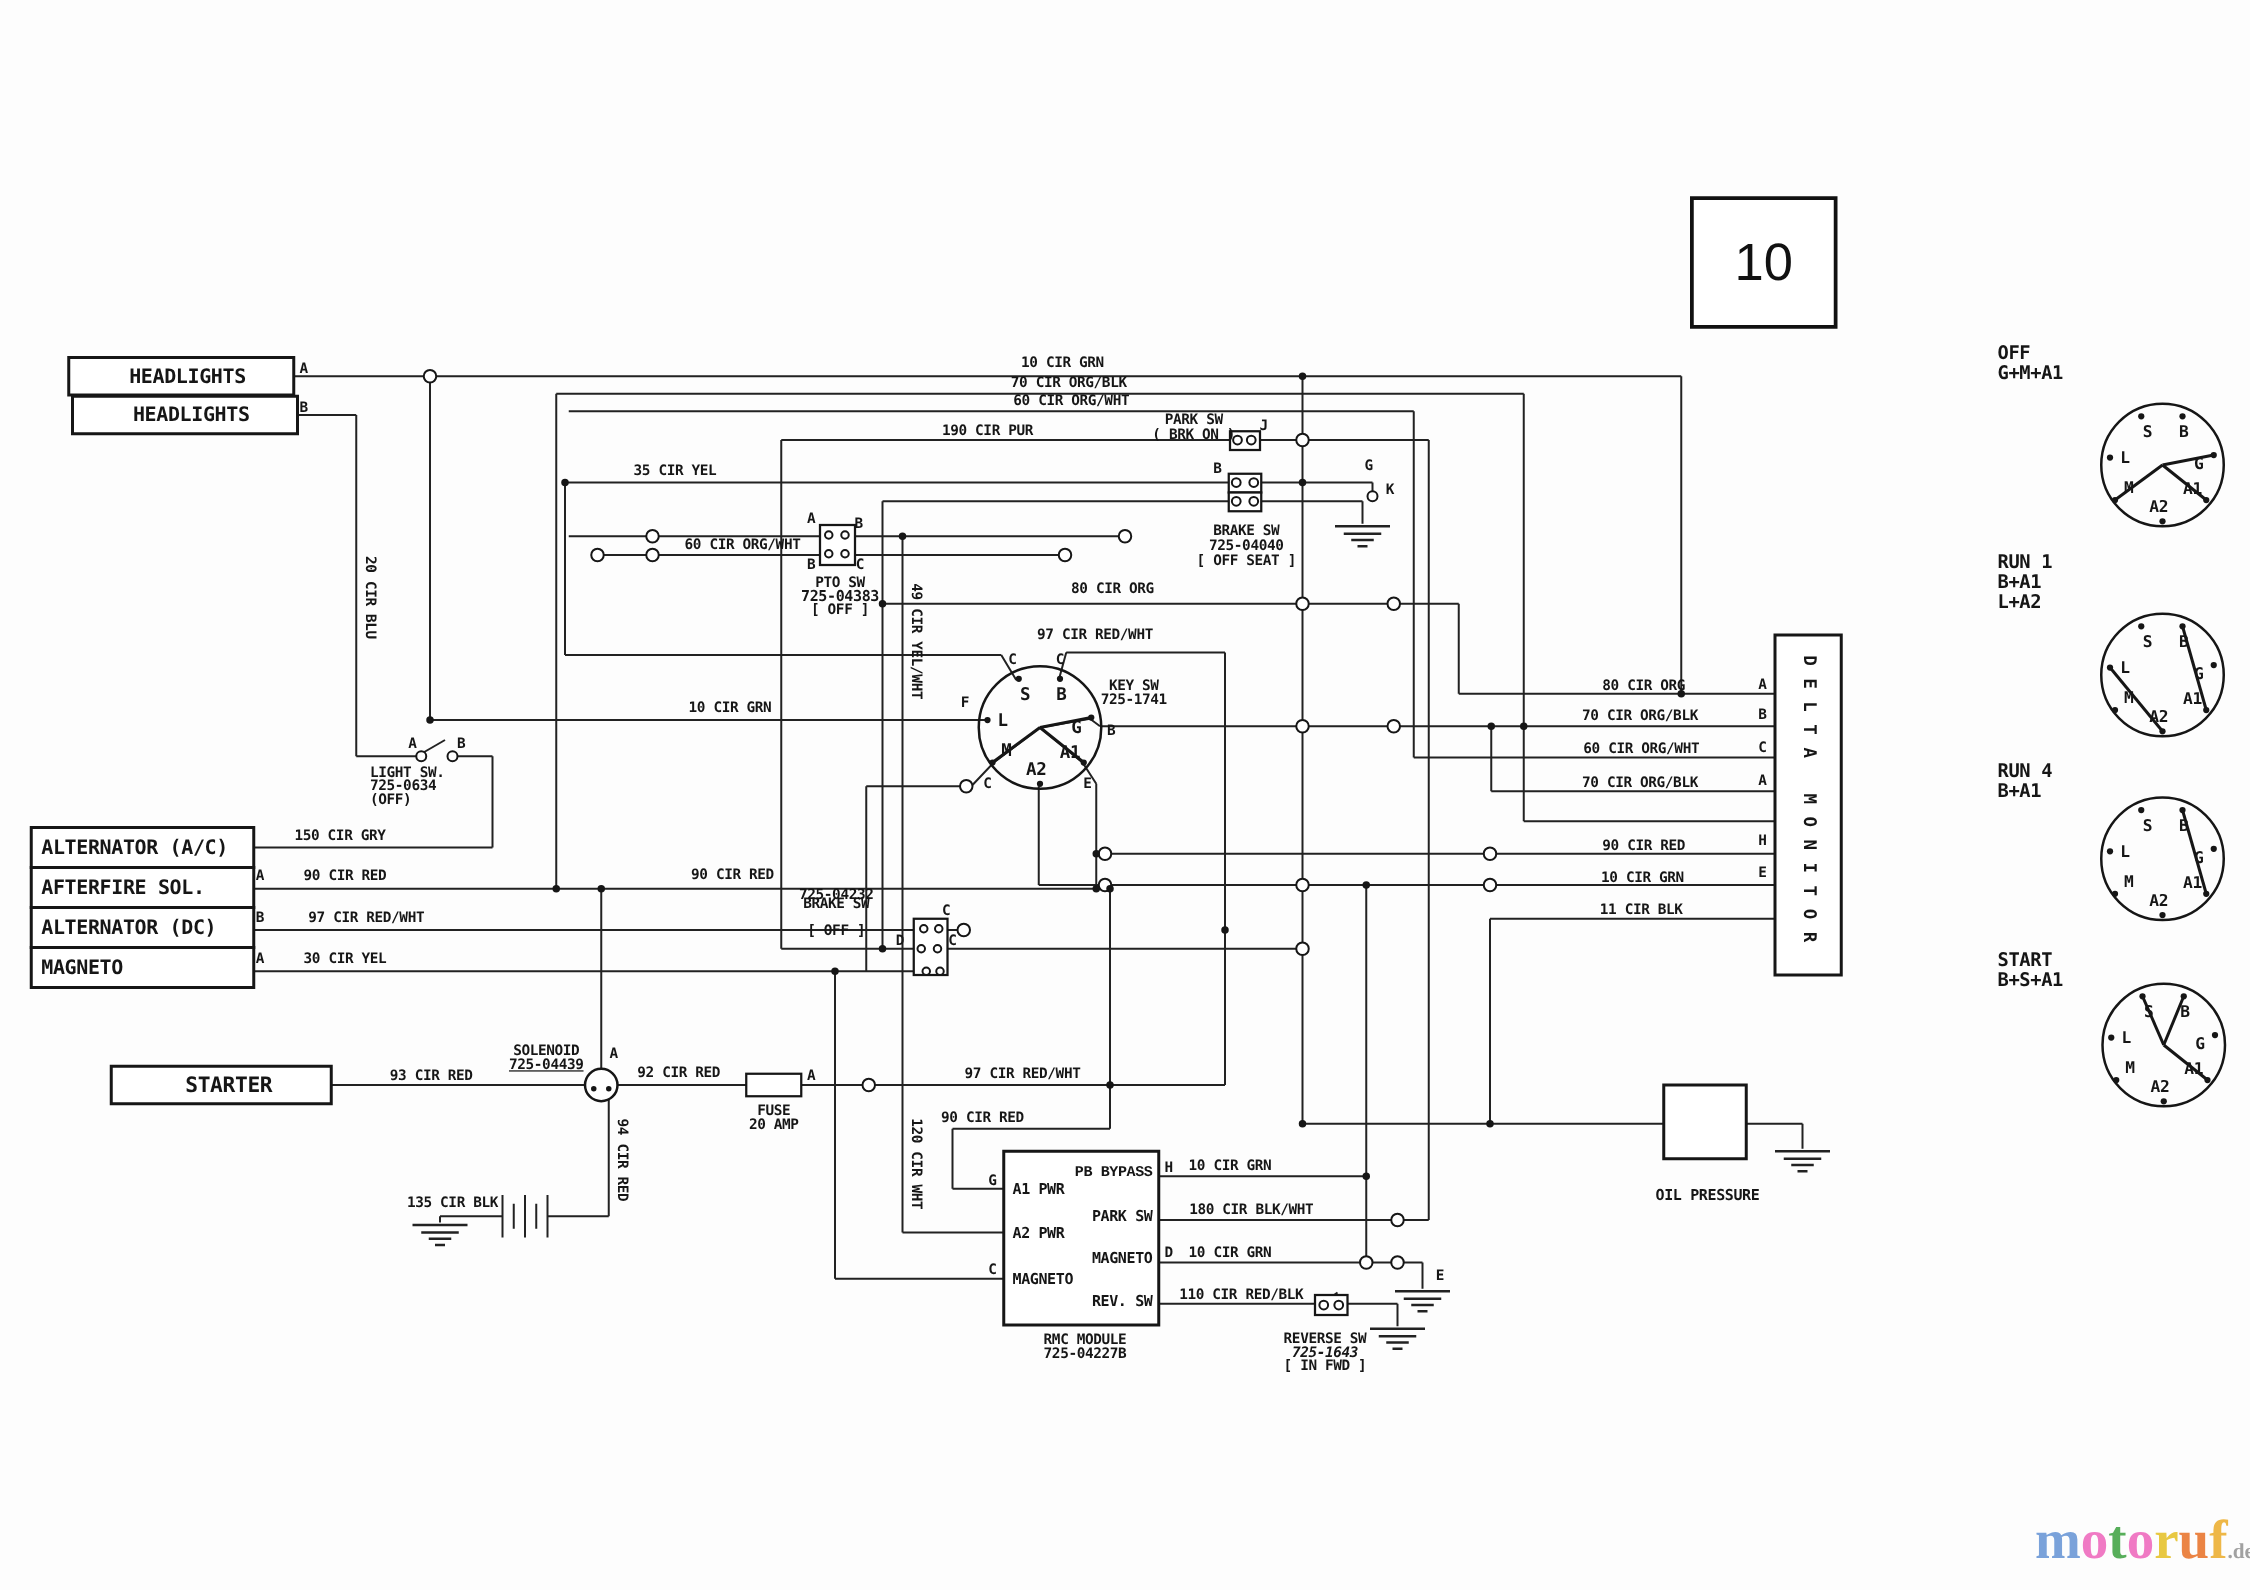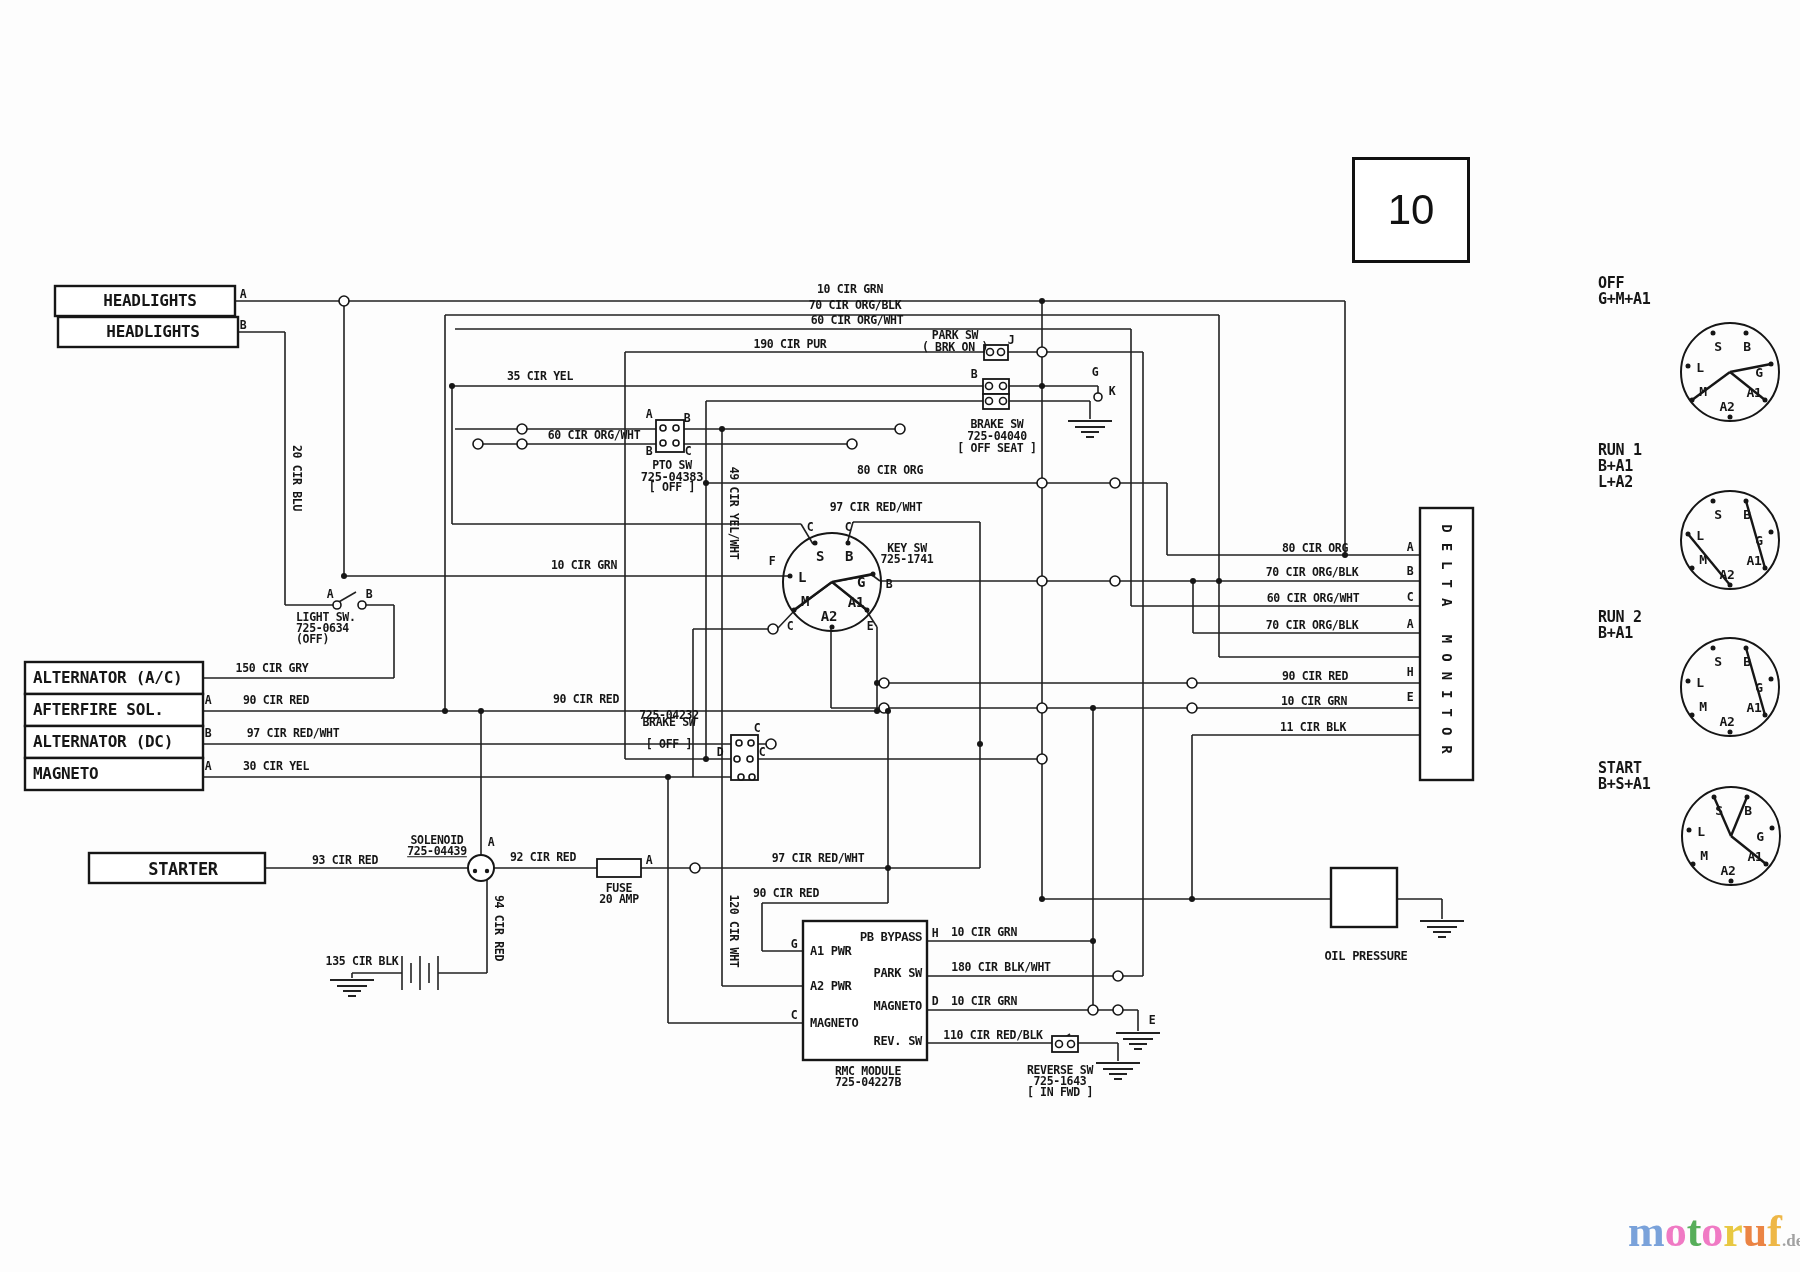--- a/index.html
+++ b/index.html
@@ -321,21 +321,21 @@
     <div class="lb" style="left: 794px; top: 1016px; font-size: 11.5px;">C</div>
     <div class="lb" style="left: 935px; top: 934px; font-size: 11.5px;">H</div>
     <div class="lb" style="left: 935px; top: 1002px; font-size: 11.5px;">D</div>
     <div class="lb" style="left: 868px; top: 1072px; font-size: 11.5px;">RMC MODULE</div>
     <div class="lb" style="left: 868px; top: 1083px; font-size: 11.5px;">725-04227B</div>
     <div class="lb" style="left: 984px; top: 933px; font-size: 11.5px;">10 CIR GRN</div>
     <div class="lb" style="left: 1001px; top: 968px; font-size: 11.5px;">180 CIR BLK/WHT</div>
     <div class="lb" style="left: 984px; top: 1002px; font-size: 11.5px;">10 CIR GRN</div>
     <div class="lb" style="left: 993px; top: 1036px; font-size: 11.5px;">110 CIR RED/BLK</div>
     <div class="lb" style="left: 1060px; top: 1071px; font-size: 11.5px;">REVERSE SW</div>
-    <div class="lb" style="left: 1060px; top: 1082px; font-size: 11.5px;">725-1643</div>
+    <div class="lb" style="left: 1060px; top: 1082px; font-size: 11.5px; font-style: italic;">725-1643</div>
     <div class="lb" style="left: 1060px; top: 1093px; font-size: 11.5px;">[ IN FWD ]</div>
     <div class="lb" style="left: 1152px; top: 1021px; font-size: 11.5px;">E</div>
     <div class="lb" style="left: 1315px; top: 549px; font-size: 11.5px;">80 CIR ORG</div>
     <div class="lb" style="left: 1410px; top: 548px; font-size: 11.5px;">A</div>
     <div class="lb" style="left: 1312px; top: 573px; font-size: 11.5px;">70 CIR ORG/BLK</div>
     <div class="lb" style="left: 1410px; top: 572px; font-size: 11.5px;">B</div>
     <div class="lb" style="left: 1313px; top: 599px; font-size: 11.5px;">60 CIR ORG/WHT</div>
     <div class="lb" style="left: 1410px; top: 598px; font-size: 11.5px;">C</div>
     <div class="lb" style="left: 1312px; top: 626px; font-size: 11.5px;">70 CIR ORG/BLK</div>
     <div class="lb" style="left: 1410px; top: 625px; font-size: 11.5px;">A</div>
@@ -344,21 +344,21 @@
     <div class="lb" style="left: 1314px; top: 702px; font-size: 11.5px;">10 CIR GRN</div>
     <div class="lb" style="left: 1410px; top: 698px; font-size: 11.5px;">E</div>
     <div class="lb" style="left: 1313px; top: 728px; font-size: 11.5px;">11 CIR BLK</div>
     <div class="lb r90" style="left: 1447px; top: 644px; font-size: 14px; letter-spacing: 10px;">DELTA MONITOR</div>
     <div class="lb" style="left: 1366px; top: 956px; font-size: 12px;">OIL PRESSURE</div>
     <div class="lb al" style="left: 1598px; top: 283px; font-size: 15px;">OFF</div>
     <div class="lb al" style="left: 1598px; top: 299px; font-size: 15px;">G+M+A1</div>
     <div class="lb al" style="left: 1598px; top: 450px; font-size: 15px;">RUN 1</div>
     <div class="lb al" style="left: 1598px; top: 466px; font-size: 15px;">B+A1</div>
     <div class="lb al" style="left: 1598px; top: 482px; font-size: 15px;">L+A2</div>
-    <div class="lb al" style="left: 1598px; top: 617px; font-size: 15px;">RUN 2</div>
+    <div class="lb al" style="left: 1598px; top: 617px; font-size: 15px;">RUN 4</div>
     <div class="lb al" style="left: 1598px; top: 633px; font-size: 15px;">B+A1</div>
     <div class="lb al" style="left: 1598px; top: 768px; font-size: 15px;">START</div>
     <div class="lb al" style="left: 1598px; top: 784px; font-size: 15px;">B+S+A1</div>
     <div class="lb" style="left: 820px; top: 556px; font-size: 14px;">S</div>
     <div class="lb" style="left: 849px; top: 556px; font-size: 14px;">B</div>
     <div class="lb" style="left: 802px; top: 577px; font-size: 14px;">L</div>
     <div class="lb" style="left: 861px; top: 582px; font-size: 14px;">G</div>
     <div class="lb" style="left: 805px; top: 601px; font-size: 14px;">M</div>
     <div class="lb" style="left: 856px; top: 602px; font-size: 14px;">A1</div>
     <div class="lb" style="left: 829px; top: 616px; font-size: 14px;">A2</div>

